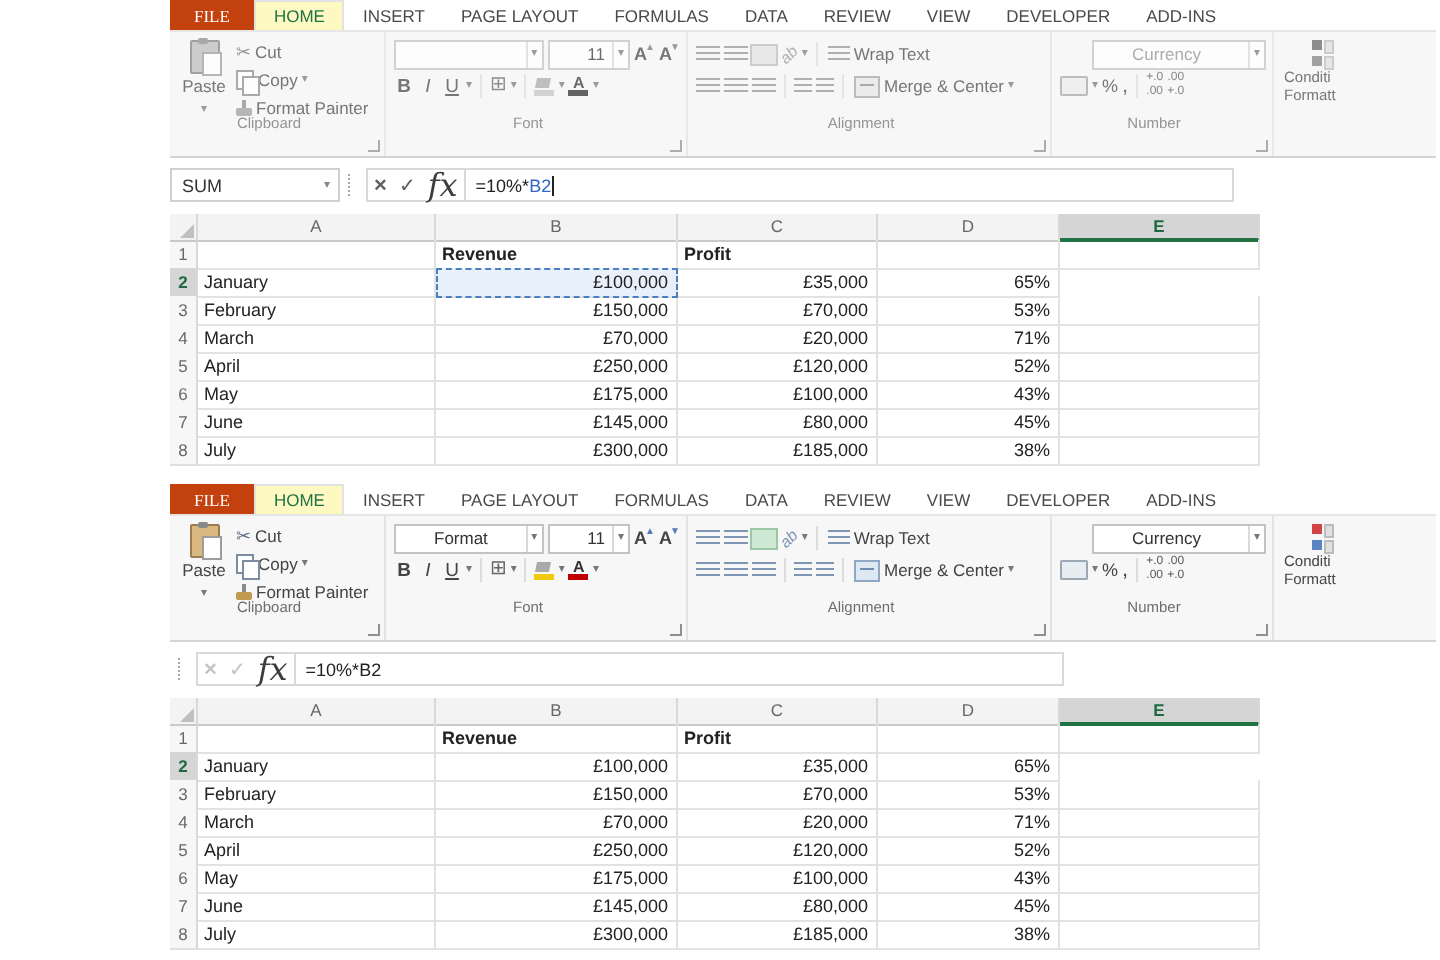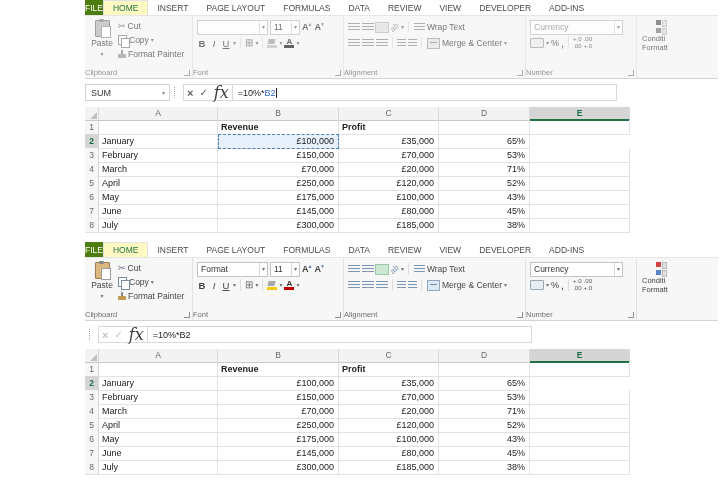--- a/index.html
+++ b/index.html
@@ -3,30 +3,30 @@
 <meta charset="utf-8">
 <style>
   html,body{margin:0;padding:0;background:#fff;width:720px;height:480px;overflow:hidden;
     font-family:"Liberation Sans",sans-serif;-webkit-font-smoothing:antialiased;}
   .sheet{position:absolute;left:85px;width:633px;height:232px;background:#fff;}
   .sheet.s0{top:0;} .sheet.s1{top:242px;}
 
   
   .tabbar{height:15px;display:flex;align-items:stretch;font-size:8.5px;color:#4a4a4a;background:#fff;}
   .tab{padding:0 9px;display:flex;align-items:center;cursor:default;white-space:nowrap;}
-  .tab.file{background:#4d7c0f;color:#fff;padding:0 0;}
+  .tab.file{background:#c2410c;color:#fff;padding:0 12px;font-family:Liberation Serif, serif;}
   .tab.active{color:#217346;background:#fef9c3;border:1px solid #e2e2e2;border-bottom:none;}
 
   
   .ribbon{height:62px;background:#f7f7f7;border-top:1px solid #e6e6e6;border-bottom:1px solid #d4d4d4;
     display:flex;overflow:hidden;position:relative;}
   .mode-edit .ribbon-inner{filter:grayscale(1) opacity(.72);}
   .ribbon-inner{display:flex;width:100%;}
   .rgroup{position:relative;border-right:1px solid #e2e2e2;padding:3px 3px 12px 4px;flex:none;}
-  .glabel{position:absolute;bottom:1px;left:0;right:8px;text-align:left;font-size:7.5px;color:#6e6e6e;}
+  .glabel{position:absolute;bottom:12px;left:0;right:8px;text-align:center;font-size:7.5px;color:#6e6e6e;}
   .launcher{position:absolute;bottom:2px;right:2px;width:5px;height:5px;
     border-right:1px solid #909090;border-bottom:1px solid #909090;}
   .rrow{display:flex;align-items:center;height:16px;gap:2px;}
   .btn{display:flex;align-items:center;gap:2px;font-size:8.5px;color:#444;white-space:nowrap;padding:0 1px;}
   .dd{font-size:6px;color:#777;line-height:1;}
   .vsep{width:1px;height:12px;background:#dcdcdc;margin:0 2px;}
 
   
   .g-clip{width:100px;}
   .paste-btn{float:left;width:26px;text-align:center;font-size:8.5px;color:#444;padding-top:1px;}
@@ -38,21 +38,21 @@
   .ic-cut{font-size:9px;color:#5a6d85;}
   .ic-copy{width:7px;height:8px;border:1px solid #7d8da0;background:#fff;position:relative;}
   .ic-copy:before{content:"";position:absolute;left:2px;top:2px;width:7px;height:8px;border:1px solid #7d8da0;background:#fff;}
   .ic-brush{width:8px;height:8px;position:relative;}
   .ic-brush:before{content:"";position:absolute;left:0;top:4px;width:8px;height:4px;background:#c09a4e;border-radius:1px;}
   .ic-brush:after{content:"";position:absolute;left:3px;top:0;width:2px;height:4px;background:#8b8b8b;}
 
   
   .g-font{width:143px;}
   .combo{background:#fff;border:1px solid #c3c3c3;height:13px;display:flex;align-items:center;
-    font-size:8.5px;color:#333;padding-left:3px;position:relative;}
+    font-size:8.5px;color:#333;padding-left:19px;position:relative;}
   .combo .dd{margin-left:auto;padding:0 2px;border-left:1px solid #dadada;height:100%;display:flex;align-items:center;}
   .font-name{width:66px;} .font-size{width:25px;}
   .aa{font-size:9px;color:#444;font-weight:bold;position:relative;padding-right:4px;}
   .aa sup{font-size:5px;position:absolute;top:-1px;right:0;color:#5a78b0;}
   .biu{font-size:9.5px;color:#444;width:10px;text-align:center;}
   .ic-border{font-size:10px;color:#666;line-height:1;}
   .ic-fill{width:10px;height:9px;position:relative;}
   .ic-fill:before{content:"";position:absolute;left:1px;top:0;width:7px;height:5px;background:#a9a9a9;transform:skewX(-12deg);}
   .ic-fill:after{content:"";position:absolute;left:0;bottom:0;width:10px;height:3px;background:#f2c811;}
   .ic-fontcolor{width:10px;height:10px;position:relative;font-size:8px;font-weight:bold;color:#333;text-align:center;line-height:8px;}
@@ -63,21 +63,21 @@
   .lines{width:12px;height:9px;background:repeating-linear-gradient(#7e96b4 0 1px,transparent 1px 3px);}
   .lines.sm{width:9px;}
   .align-active{background:#cde9d4;outline:1px solid #9cc7a6;}
   .ic-orient{font-size:8px;color:#7e96b4;transform:rotate(-45deg);font-style:italic;}
   .ic-wrap{width:11px;height:9px;background:repeating-linear-gradient(#7e96b4 0 1px,transparent 1px 3px);position:relative;}
   .ic-merge{width:11px;height:9px;border:1px solid #90a8c4;background:#dde8f3;position:relative;}
   .ic-merge:before{content:"";position:absolute;left:2px;top:3px;right:2px;height:1px;background:#6d8fb5;}
 
   
   .g-num{width:103px;}
-  .num-combo{width:88px;}
+  .num-combo{width:88px;margin-left:16px;}
   .mode-edit .num-combo{color:#8f8f8f;}
   .ic-acct{width:12px;height:8px;border:1px solid #9aa7b5;background:#e8edf2;border-radius:1px;}
   .pct{font-size:9px;color:#444;} .comma{font-size:11px;color:#444;line-height:5px;}
   .decs{font-size:6px;color:#555;line-height:1.1;text-align:center;}
 
   
   .g-styles{border-right:none;width:70px;}
   .cf-ic{width:13px;height:13px;margin:1px 0 1px 14px;display:grid;grid-template-columns:5px 5px;grid-gap:1px;}
   .cf-ic i{display:block;height:5px;} 
   .cf-a{background:#d34545;} .cf-b{background:#5b84c4;} .cf-c{background:#e0e0e0;border:1px solid #bbb;}

